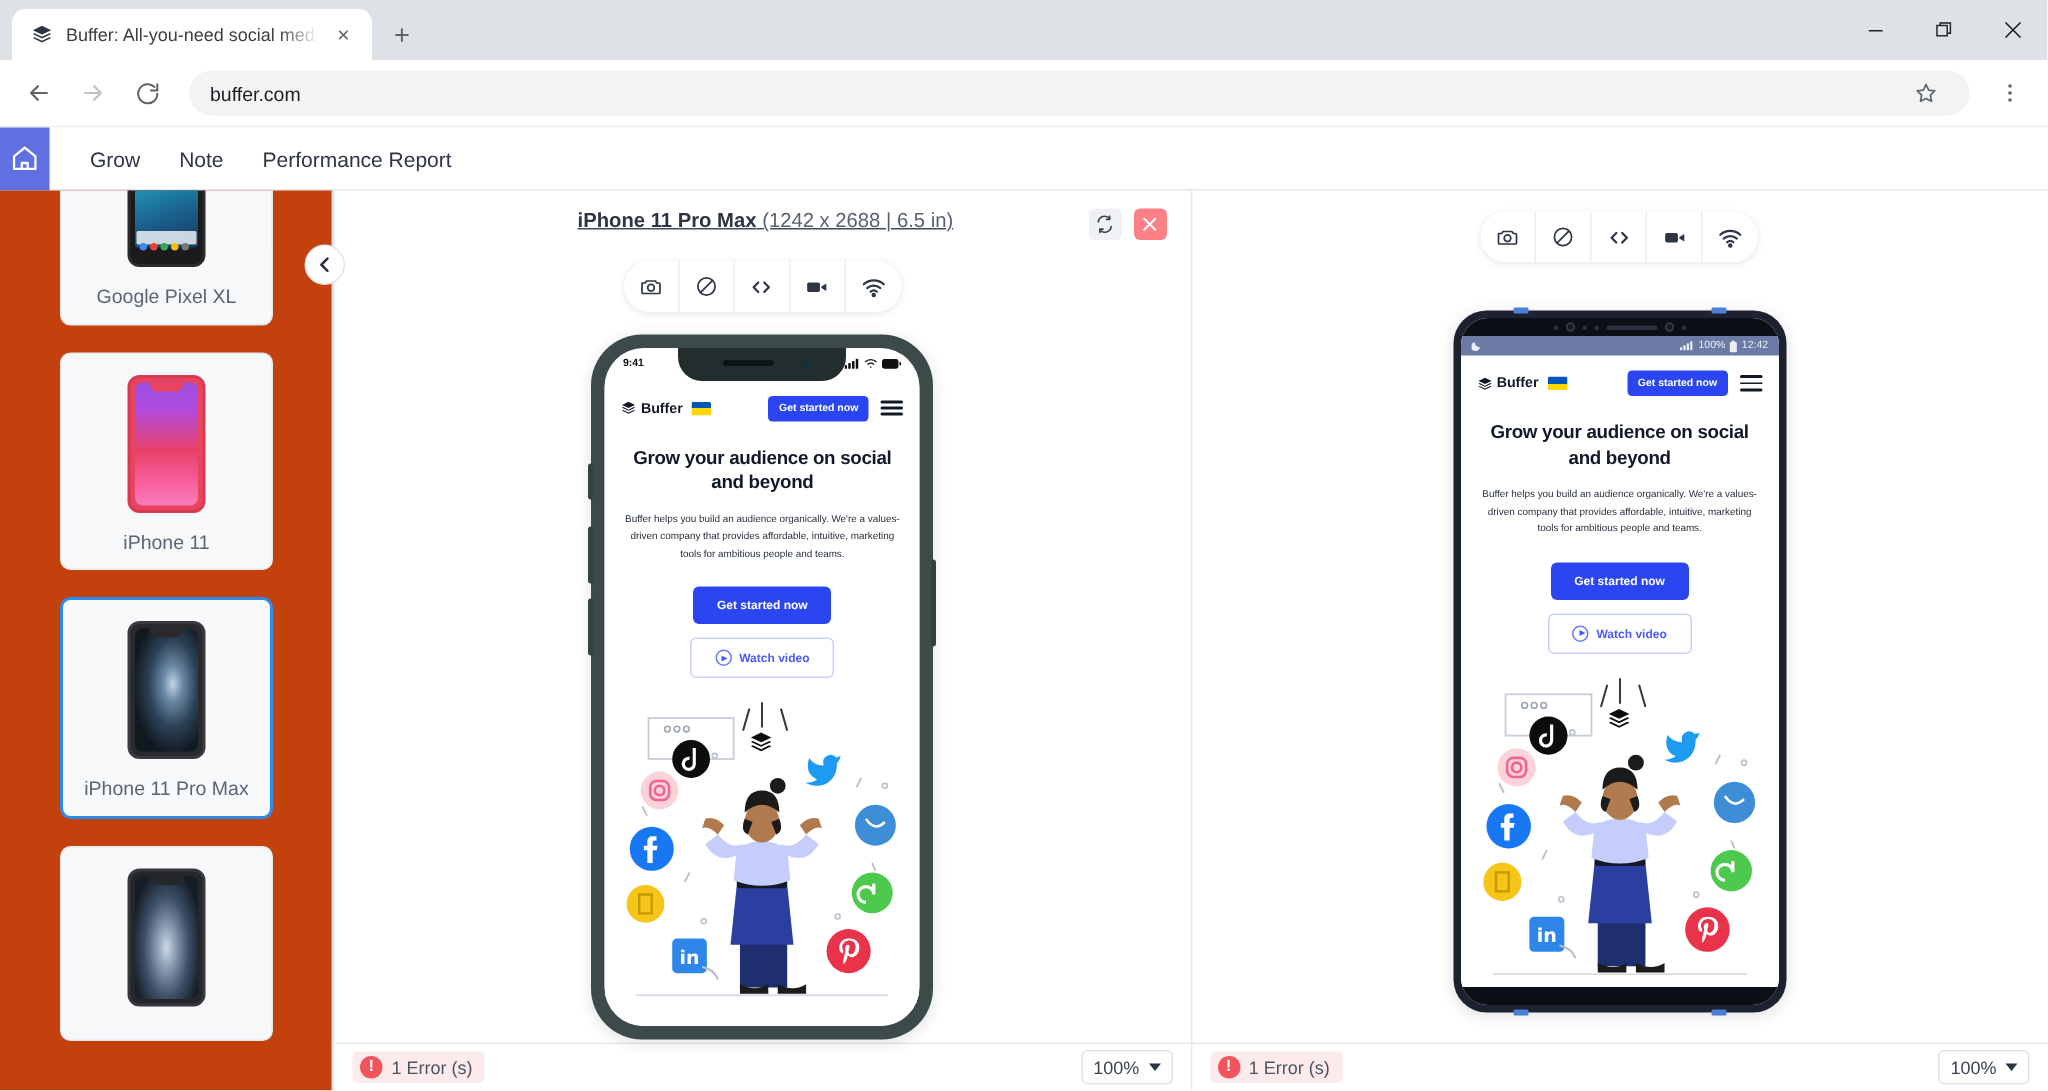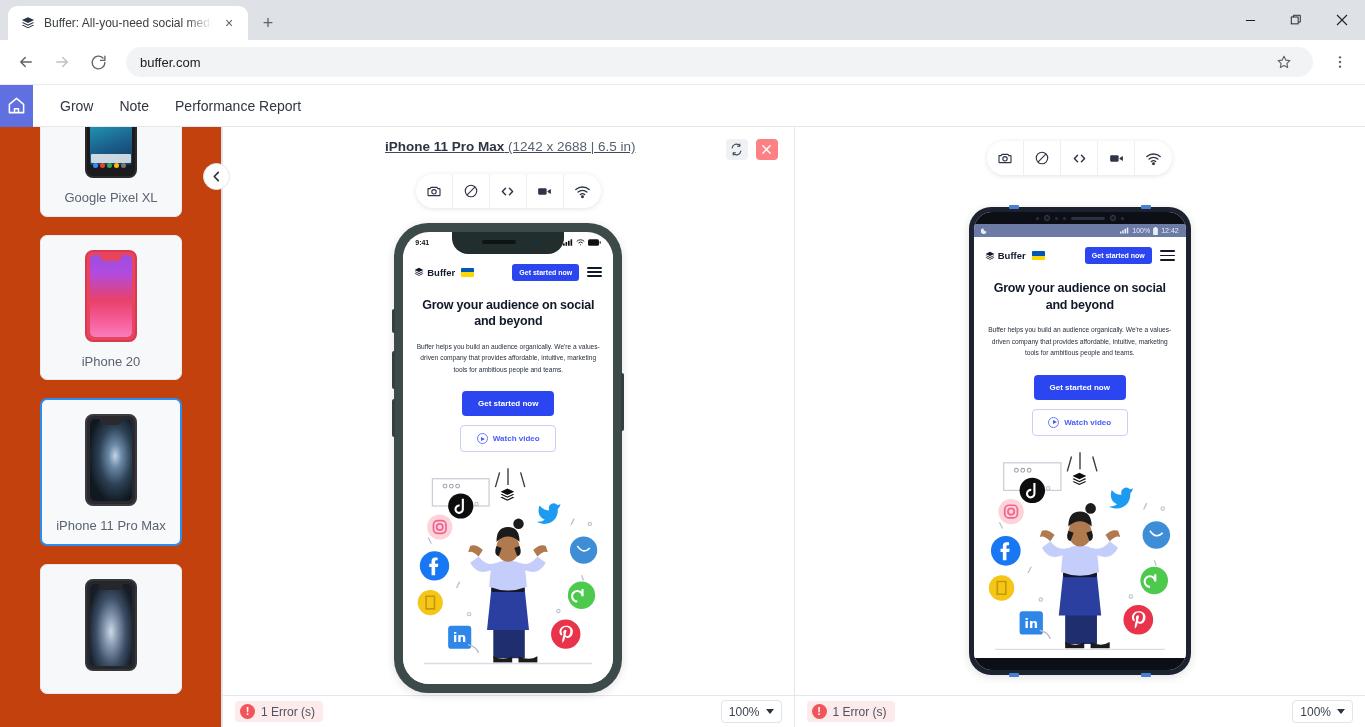--- a/index.html
+++ b/index.html
@@ -387,21 +387,21 @@
         </div>
       </div>
       <div class="device-label">Google Pixel XL</div>
     </div>
 
     <div class="device-card">
       <div class="device-thumb th-i11">
         <div class="scr"></div>
           <div class="notch"></div>
       </div>
-      <div class="device-label">iPhone 20</div>
+      <div class="device-label">iPhone 11</div>
     </div>
 
     <div class="device-card selected">
       <div class="device-thumb th-i11pm">
         <div class="scr"></div>
           <div class="notch"></div>
       </div>
       <div class="device-label">iPhone 11 Pro Max</div>
     </div>
 

